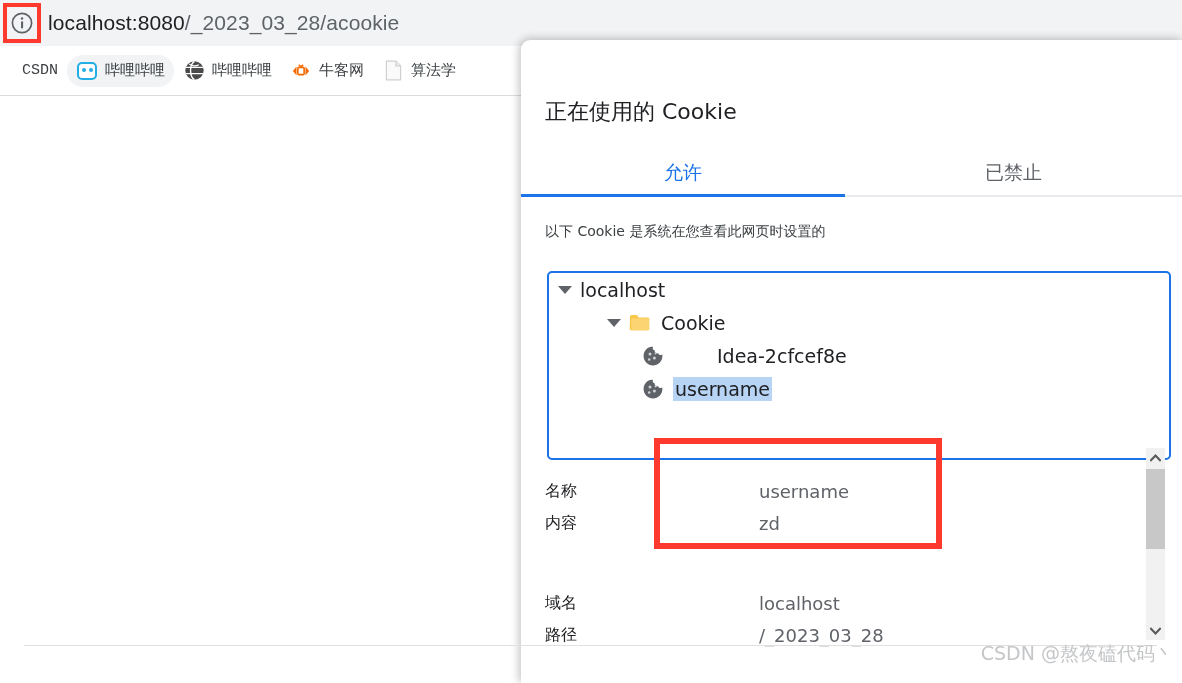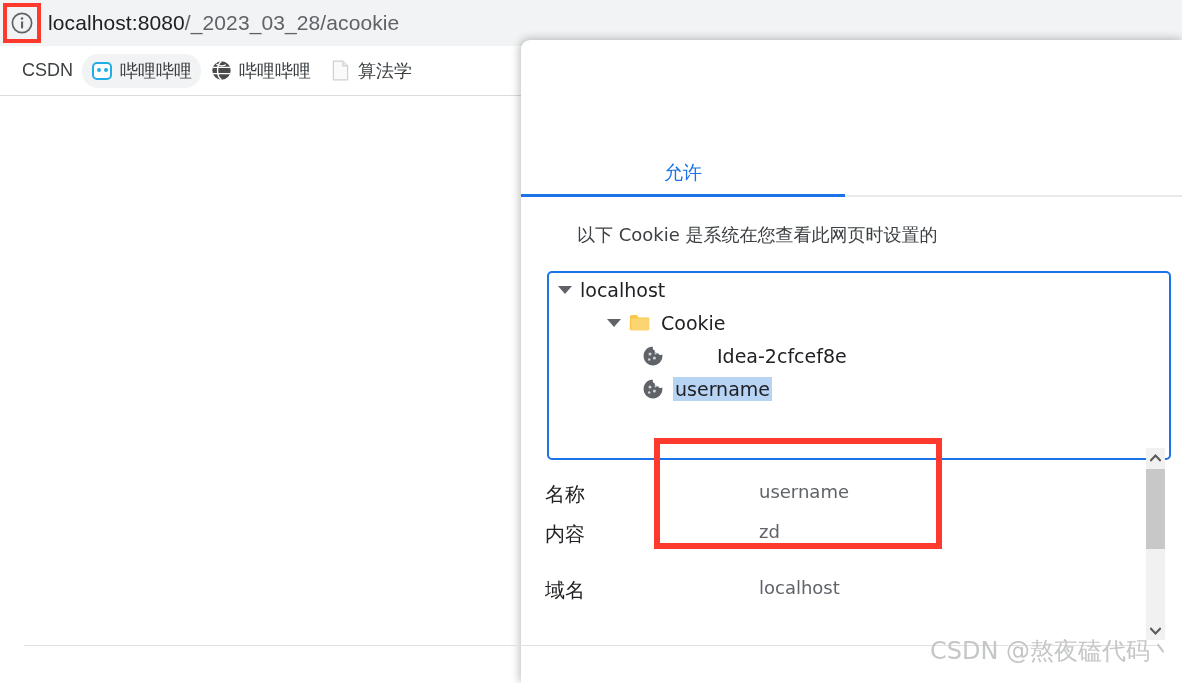--- a/index.html
+++ b/index.html
@@ -90,23 +90,23 @@
   .bookmark {
     display: flex;
     align-items: center;
     gap: 7px;
     padding: 5px 9px;
     border-radius: 16px;
     white-space: nowrap;
     flex: 0 0 auto;
   }
   .bookmark-label {
-    font-size: 18px;
+    font-size: 15px;
     color: #3c4043;
-    font-family: Liberation Sans, sans-serif;
+    font-family: Liberation Mono, monospace;
   }
   .bm-icon {
     width: 22px; height: 22px;
     flex: 0 0 auto;
     display: flex;
     align-items: center;
     justify-content: center;
   }
   #bm-0 { margin-left: -16px; background: transparent; }
   #bm-1 { background: #f1f3f4; justify-content: space-between; }
@@ -195,25 +195,24 @@
   #tab-indicator {
     position: absolute;
     left: 0; top: 44px;
     width: 324px; height: 3px;
     background: #1a73e8;
   }
 
   #dialog-subtitle {
     position: absolute;
     left: 24px; top: 183px;
-    font-size: 18px;
+    font-size: 14px;
     color: #3c4043;
     font-family: "DejaVu Sans", "Liberation Sans", sans-serif;
     white-space: nowrap;
-    margin-left: 32px;
   }
 
   
   #cookie-tree {
     position: absolute;
     left: 26px; top: 231px;
     width: 624px; height: 189px;
     border: 2px solid #1a73e8;
     border-radius: 5px;
     box-sizing: border-box;
@@ -272,21 +271,21 @@
   .detail-row {
     position: absolute;
     left: 0;
     width: 661px;
     height: 48px;
   }
   .detail-label {
     position: absolute;
     left: 24px;
     top: 0;
-    font-size: 20px;
+    font-size: 16px;
     color: #202124;
     font-family: "DejaVu Sans", "Liberation Sans", sans-serif;
     white-space: nowrap;
   }
   .detail-value {
     position: absolute;
     left: 238px;
     top: 0;
     font-size: 18px;
     color: #5f6368;
@@ -335,21 +334,21 @@
     left: 24px; top: 645px;
     width: 1133px; height: 1px;
     background: #e0e0e0;
     z-index: 11;
   }
 
   
   #watermark {
     position: absolute;
     right: 8px; bottom: 16px;
-    font-size: 24px;
+    font-size: 19px;
     color: #c4c6c8;
     font-family: "DejaVu Sans", "Liberation Sans", sans-serif;
     white-space: nowrap;
     z-index: 20;
   }
 </style>
 </head>
 <body>
 
 <div id="browser-chrome">
@@ -385,43 +384,56 @@
         <svg width="21" height="21" viewBox="0 0 24 24" aria-hidden="true">
           <circle cx="12" cy="12" r="10.5" fill="#4a4a4a"></circle>
           <path d="M12 1.5 C6 5 6 19 12 22.5" fill="none" stroke="#ffffff" stroke-width="1.6"></path>
           <path d="M2.2 8.5 h19.6 M2.2 15.5 h19.6" stroke="#ffffff" stroke-width="1.4"></path>
           <path d="M6 4.5 q5 4 11 1" fill="none" stroke="#ffffff" stroke-width="1.4"></path>
         </svg>
       </span>
       <span class="bookmark-label">哔哩哔哩</span>
     </div>
 
+    <div class="bookmark" id="bm-3">
+      <span class="bm-icon">
+        <svg width="22" height="18" viewBox="0 0 24 20" aria-hidden="true">
+          <path d="M3 10 L7 5 L7 15 Z" fill="#f56a00"></path>
+          <path d="M21 10 L17 5 L17 15 Z" fill="#f56a00"></path>
+          <rect x="8.5" y="6" width="7" height="8" rx="1.2" fill="none" stroke="#f56a00" stroke-width="1.8"></rect>
+          <path d="M9.5 3.2 L12 5 L14.5 3.2" fill="none" stroke="#f56a00" stroke-width="1.6"></path>
+        </svg>
+      </span>
+      <span class="bookmark-label">牛客网</span>
+    </div>
 
     <div class="bookmark" id="bm-4">
       <span class="bm-icon">
         <svg width="17" height="21" viewBox="0 0 18 22" aria-hidden="true">
           <path d="M1.5 1 h10 l5 5 v15 h-15 Z" fill="#fafafa" stroke="#d0d0d0" stroke-width="1.3"></path>
           <path d="M11.5 1 v5 h5" fill="#ececec" stroke="#d0d0d0" stroke-width="1.3"></path>
         </svg>
       </span>
       <span class="bookmark-label">算法学</span>
     </div>
 
   </div>
 
   <div id="bookmarks-divider"></div>
 </div>
 
 <div id="page-body"></div>
 
 <div id="cookie-dialog">
 
+  <div id="dialog-title">正在使用的 Cookie</div>
 
   <div id="dialog-tabs">
     <div class="tab" id="tab-allow">允许</div>
+    <div class="tab" id="tab-blocked">已禁止</div>
     <div id="tabs-baseline"></div>
     <div id="tab-indicator"></div>
   </div>
 
   <div id="dialog-subtitle">以下 Cookie 是系统在您查看此网页时设置的</div>
 
   <div id="cookie-tree">
 
     <div class="tree-row" id="tree-row-host">
       <span class="twisty"></span>
@@ -467,30 +479,34 @@
 
   </div>
 
   <div id="cookie-details">
 
     <div class="detail-row" style="top:0px;">
       <span class="detail-label">名称</span>
       <span class="detail-value">username</span>
     </div>
 
-    <div class="detail-row" style="top:40px;text-decoration:underline;">
+    <div class="detail-row" style="top:32px;text-decoration:underline;">
       <span class="detail-label">内容</span>
       <span class="detail-value">zd</span>
     </div>
 
-    <div class="detail-row" style="top:96px;">
+    <div class="detail-row" style="top:112px;">
       <span class="detail-label">域名</span>
       <span class="detail-value">localhost</span>
     </div>
 
+    <div class="detail-row" style="top:144px;">
+      <span class="detail-label">路径</span>
+      <span class="detail-value">/_2023_03_28</span>
+    </div>
 
   </div>
 
 </div>
 
 <div id="detail-highlight"></div>
 
 <div id="details-scrollbar">
   <div class="sb-arrow" id="sb-arrow-up">
     <svg width="11" height="8" viewBox="0 0 11 8" aria-hidden="true">

